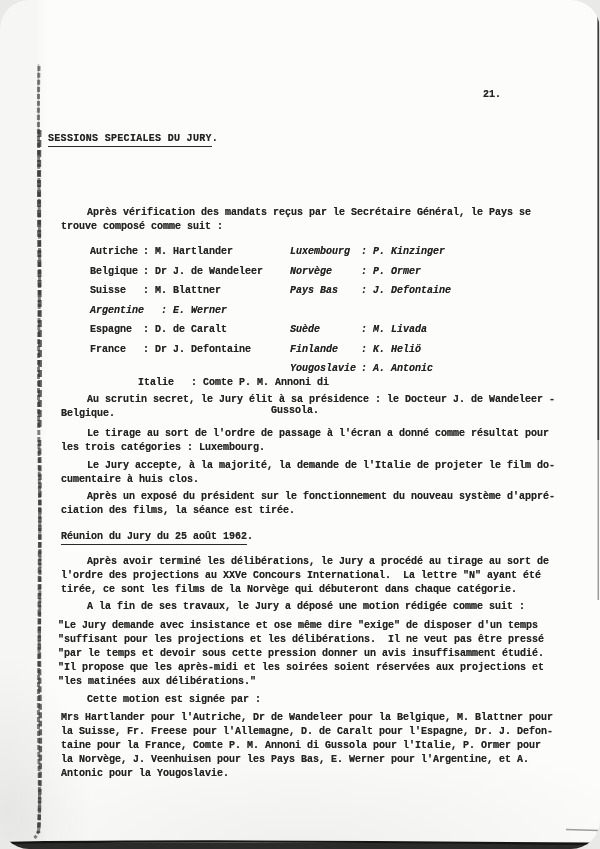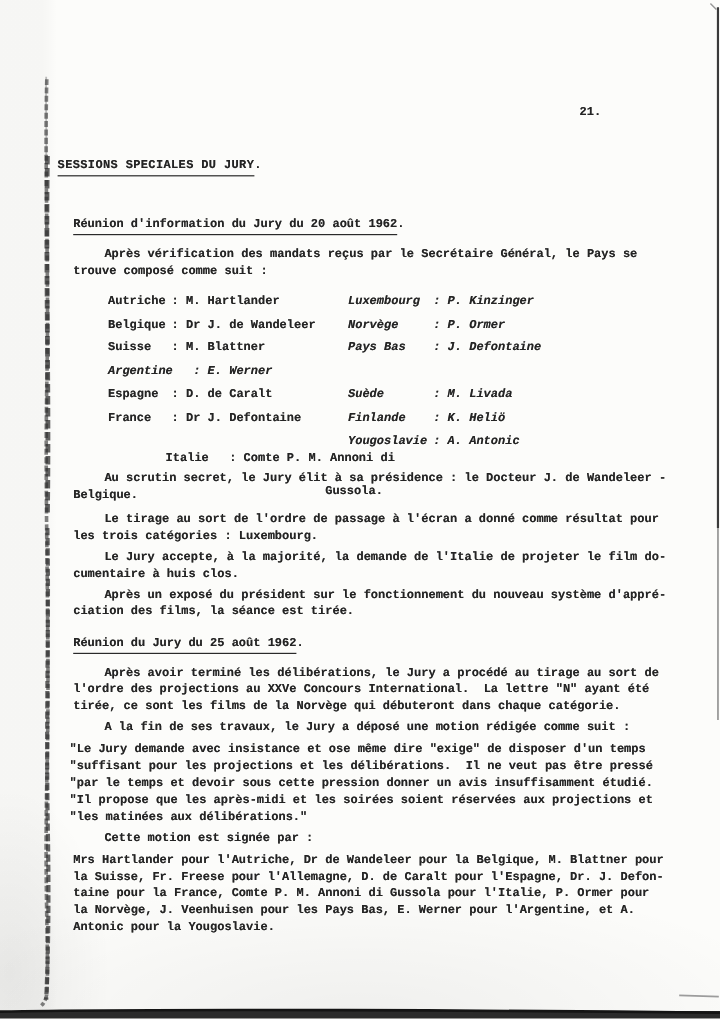--- a/index.html
+++ b/index.html
@@ -12,20 +12,21 @@
       radial-gradient(ellipse 500px 160px at 300px 849px, rgba(0,0,0,0.05), rgba(0,0,0,0) 75%),
       linear-gradient(90deg, rgba(0,0,0,0.025) 0 36px, rgba(0,0,0,0) 48px),
       #fcfcfa;
     overflow:hidden;
     font-family:"Liberation Mono","DejaVu Sans Mono",monospace;
     font-weight:bold;
     font-size:10px;
     line-height:14px;
     color:#242424;
     text-shadow:0 0 0.5px rgba(20,20,20,0.6);
+    border-radius:29px;
   }
   .abs{position:absolute;}
   .line{white-space:pre;}
   .indent{text-indent:26px;}
   .u{border-bottom:1.5px solid #2a2a2a;padding-bottom:2px;}
   #pagenum{left:483px;top:88px;}
   #title{left:0;top:132px;width:600px;text-align:left;letter-spacing:0.3px;margin-left:48px;}
   #h1{left:61px;top:181px;}
   #p1{left:61px;top:206px;}
   #jury{left:90px;top:245px;width:480px;}
@@ -62,21 +63,20 @@
     <line x1="592" y1="3" x2="597" y2="8" stroke="#555" stroke-width="1.2" opacity="0.6"></line>
     <line x1="566" y1="829.5" x2="599" y2="830.5" stroke="#9c9c9c" stroke-width="1.3"></line>
     <rect x="0" y="842.5" width="600" height="6.5" fill="#2b2b2b"></rect>
     <path d="M0,843 C140,840.5 420,842 600,844" stroke="#141414" stroke-width="2.2" fill="none"></path>
   </svg>
 
   <div id="pagenum" class="abs">21.</div>
 
   <div id="title" class="abs"><span class="u">SESSIONS SPECIALES DU JURY</span><span>.</span></div>
 
-  <div id="h1" class="abs"><span class="u">Réunion d'information du Jury du 20 août 1962</span><span>.</span></div>
 
   <div id="p1" class="abs">
     <div class="line indent">Après vérification des mandats reçus par le Secrétaire Général, le Pays se</div>
     <div class="line">trouve composé comme suit :</div>
   </div>
 
   <div id="jury" class="abs">
     <div class="jrow">
       <div class="jcell-l"><span class="jcountry">Autriche</span><span>: M. Hartlander</span></div>
       <div class="jcell-r"><span class="jcountry-r">Luxembourg</span><span>: P. Kinzinger</span></div>

